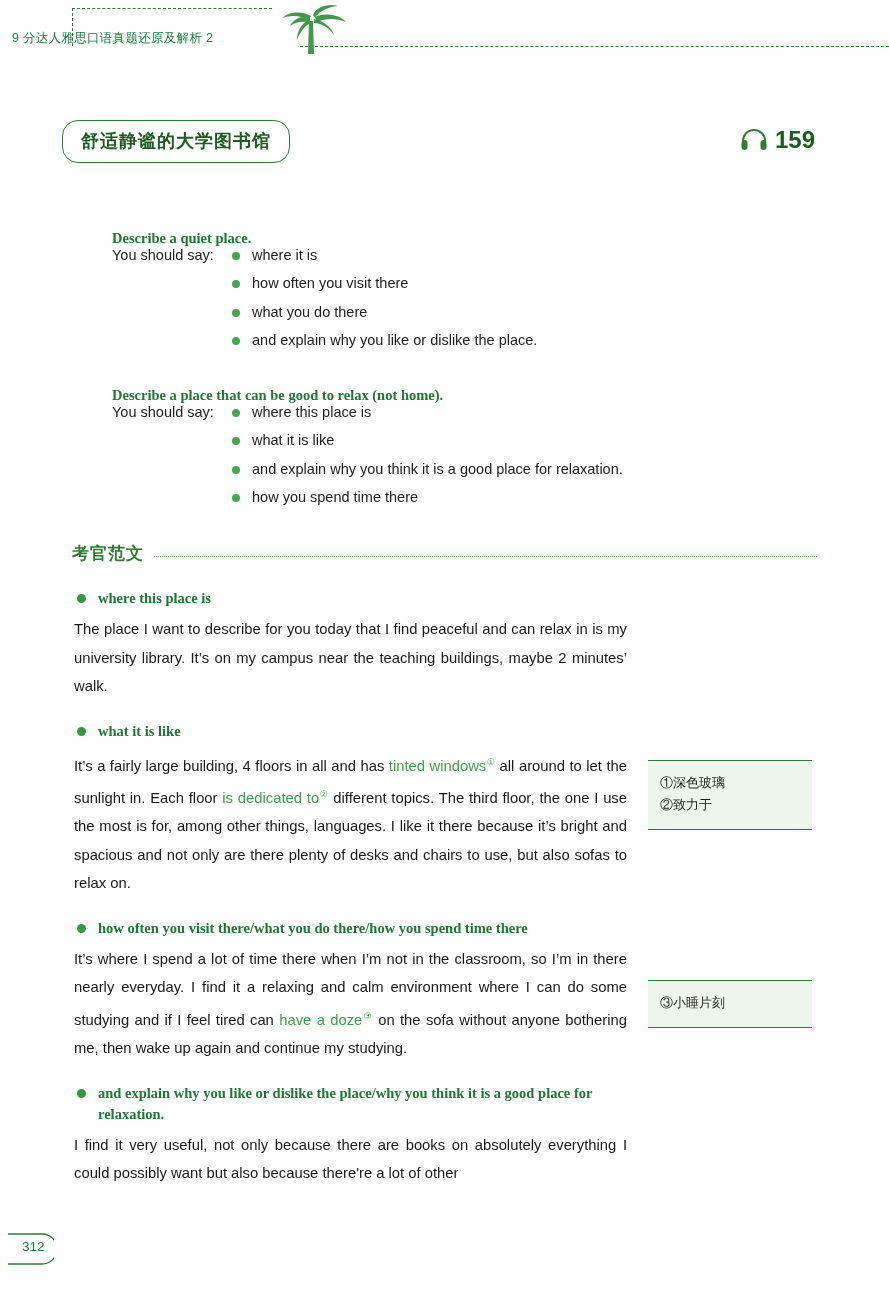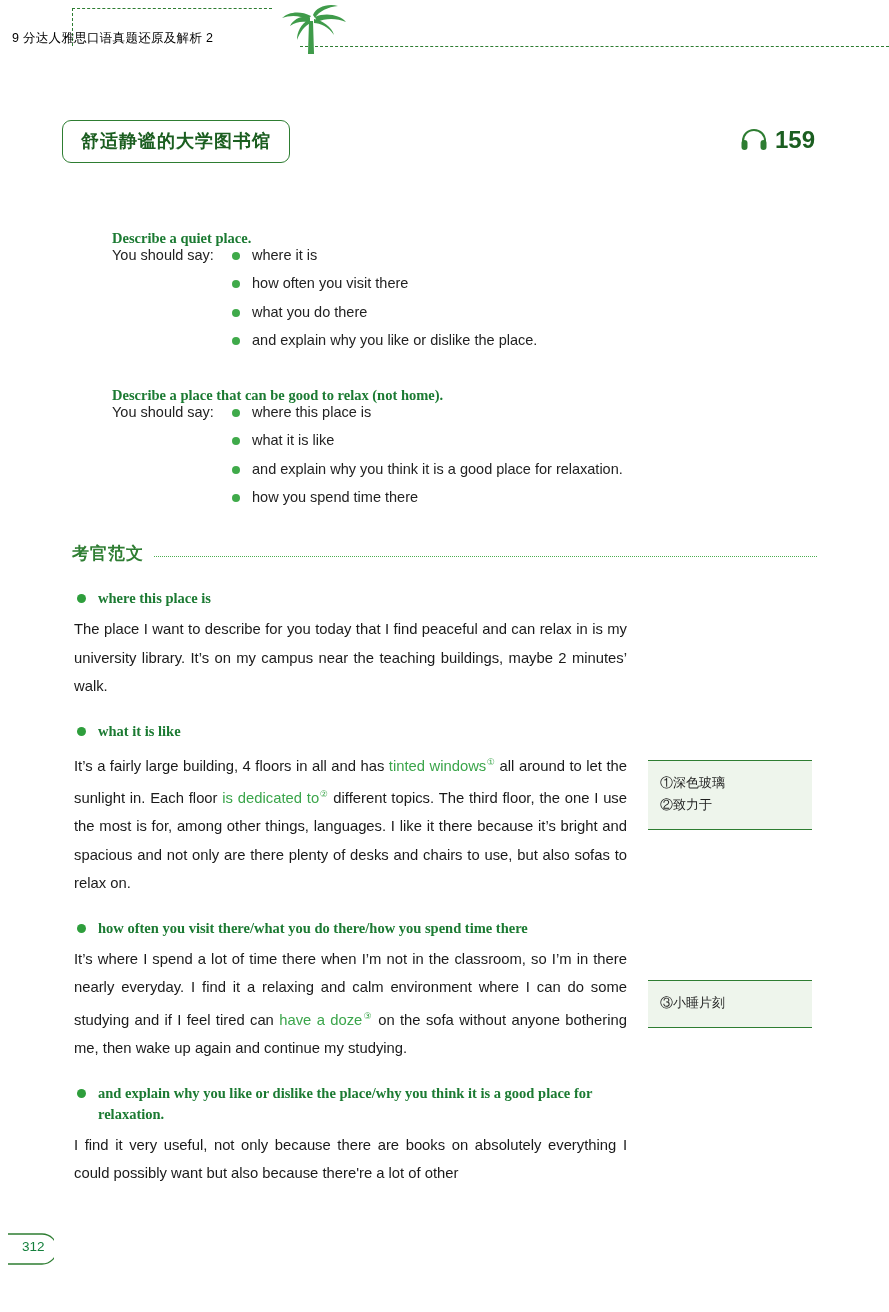--- a/index.html
+++ b/index.html
@@ -46,40 +46,40 @@
     top: 46px;
     width: 589px;
     height: 0;
     border-top: 1.5px dashed #2e7d32;
   }
   .header-title {
     position: absolute;
     left: 12px;
     top: 30px;
     font-size: 12.5px;
-    color: #000000;
+    color: #15803d;
     letter-spacing: 0.3px;
     white-space: nowrap;
   }
   .palm {
     position: absolute;
     left: 270px;
     top: 2px;
     width: 86px;
     height: 54px;
   }
 
   
   .title-chip {
     position: absolute;
     left: 62px;
     top: 120px;
     padding: 8px 18px 9px 18px;
     border: 1.6px solid #2e7d32;
-    border-radius: 9px;
+    border-radius: 16px;
     font-size: 18px;
     font-weight: bold;
     color: #1b5e20;
     letter-spacing: 1px;
     background: #fff;
   }
   .audio-group {
     position: absolute;
     right: 74px;
     top: 126px;

